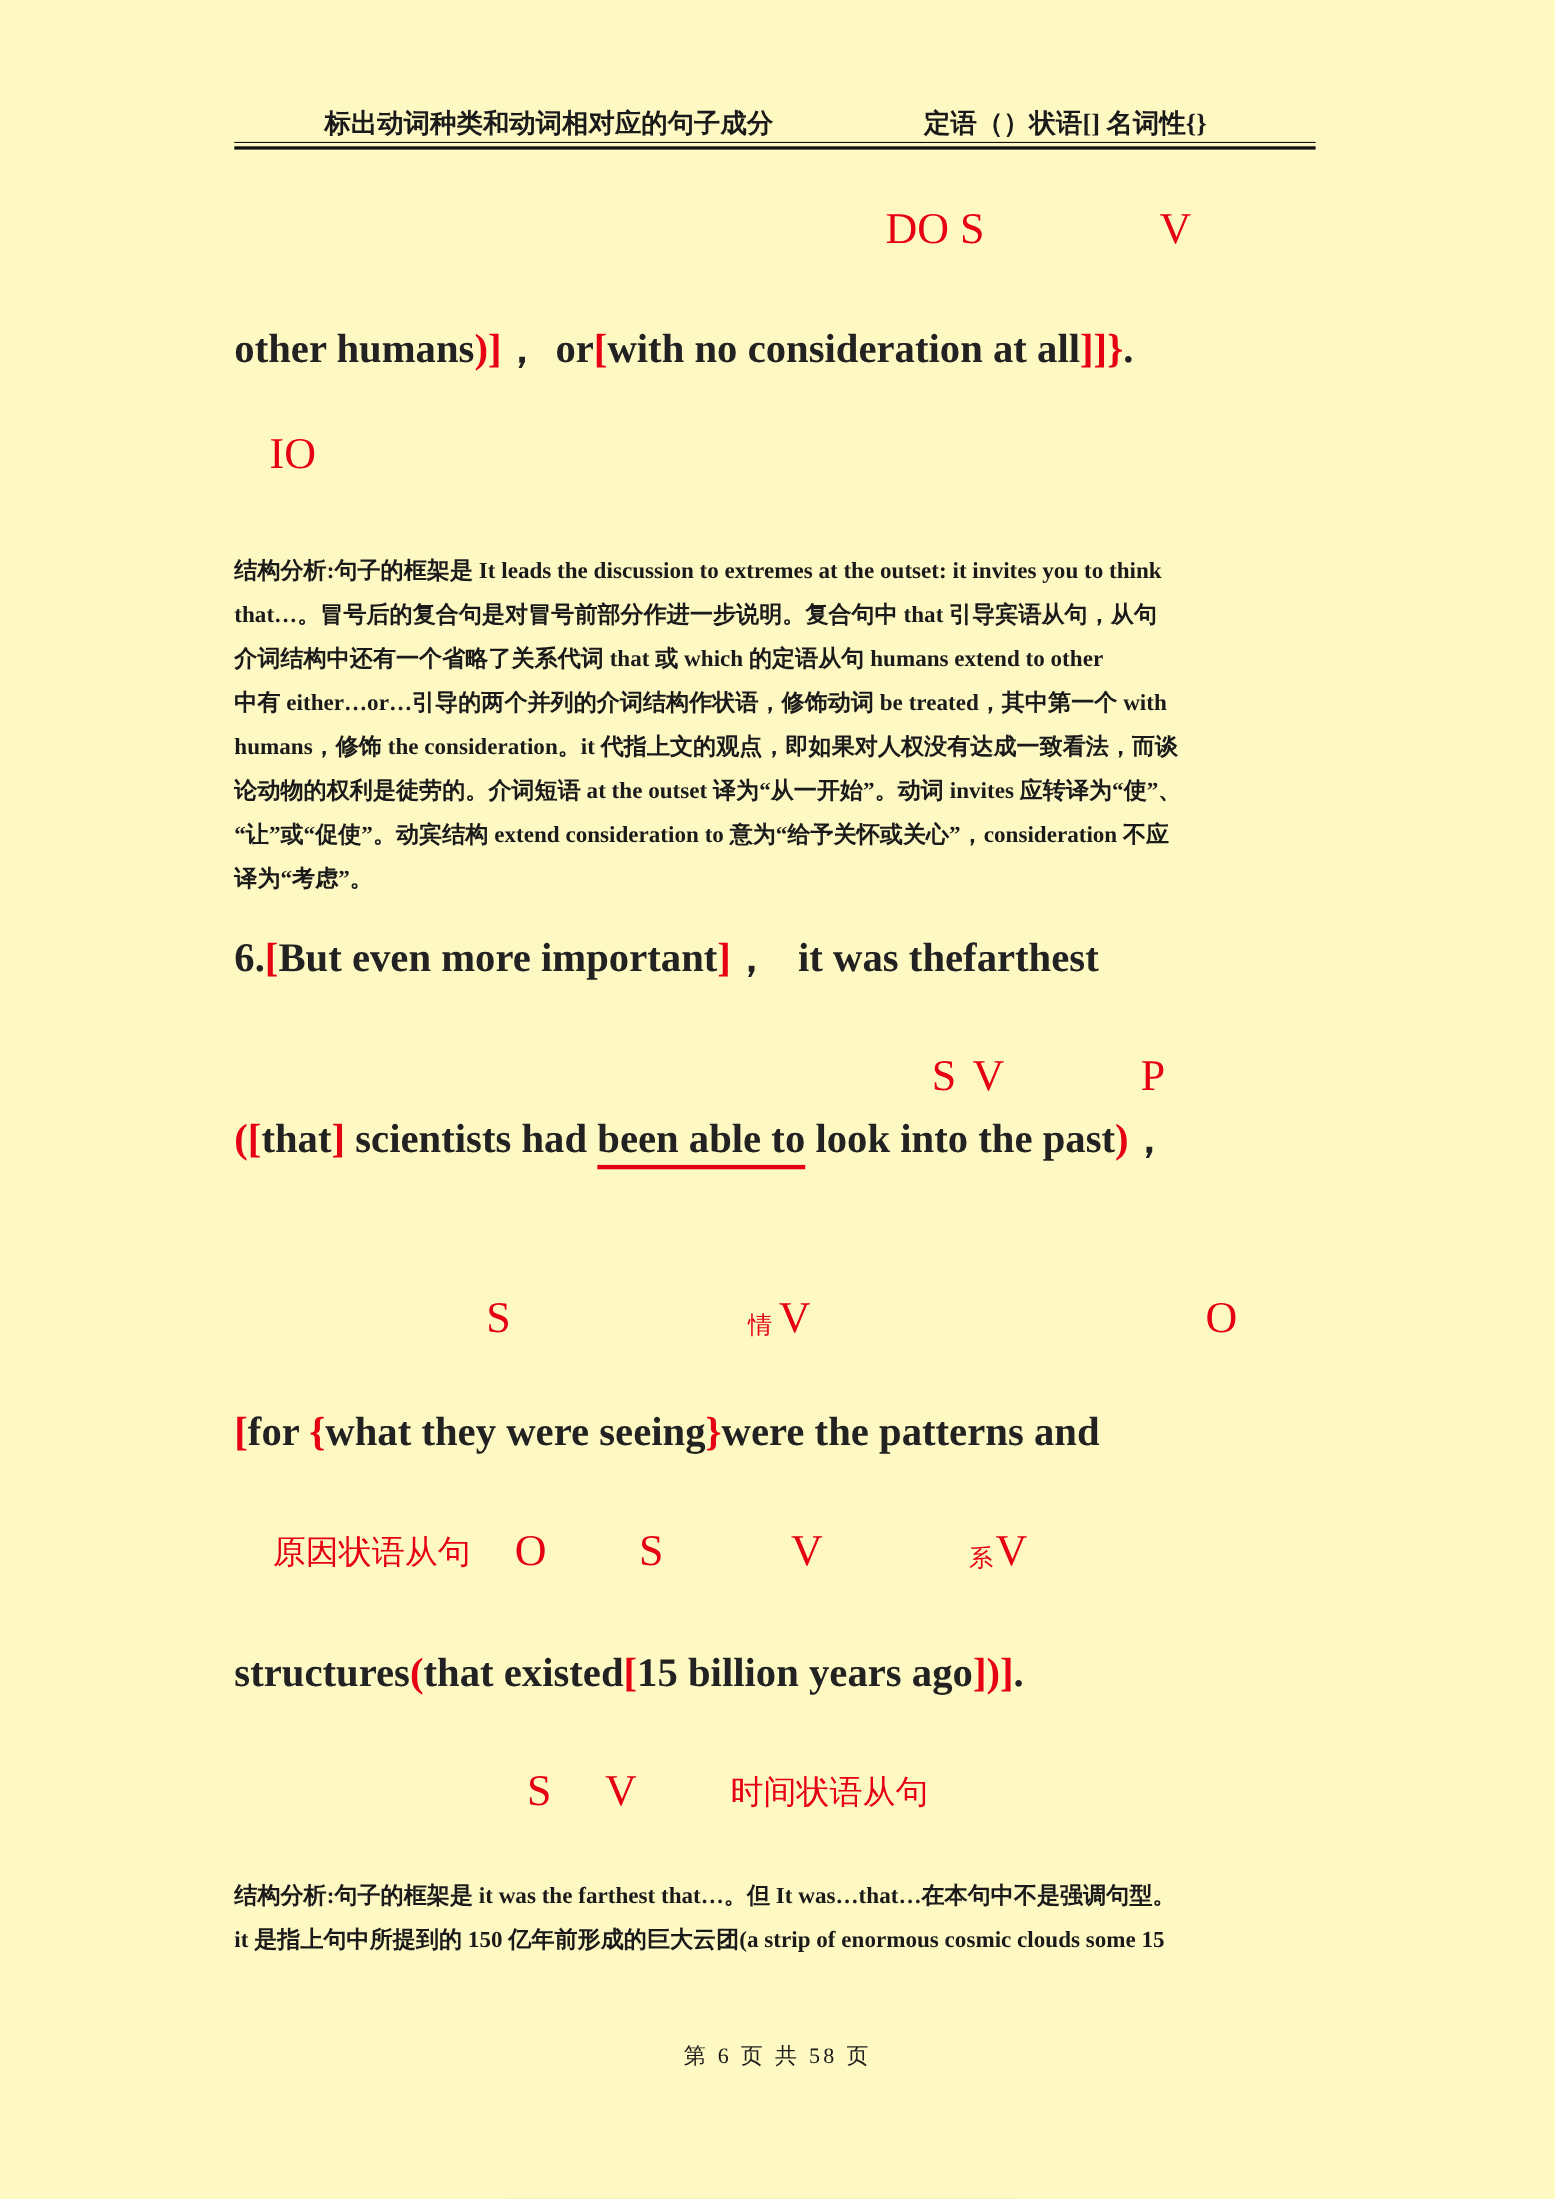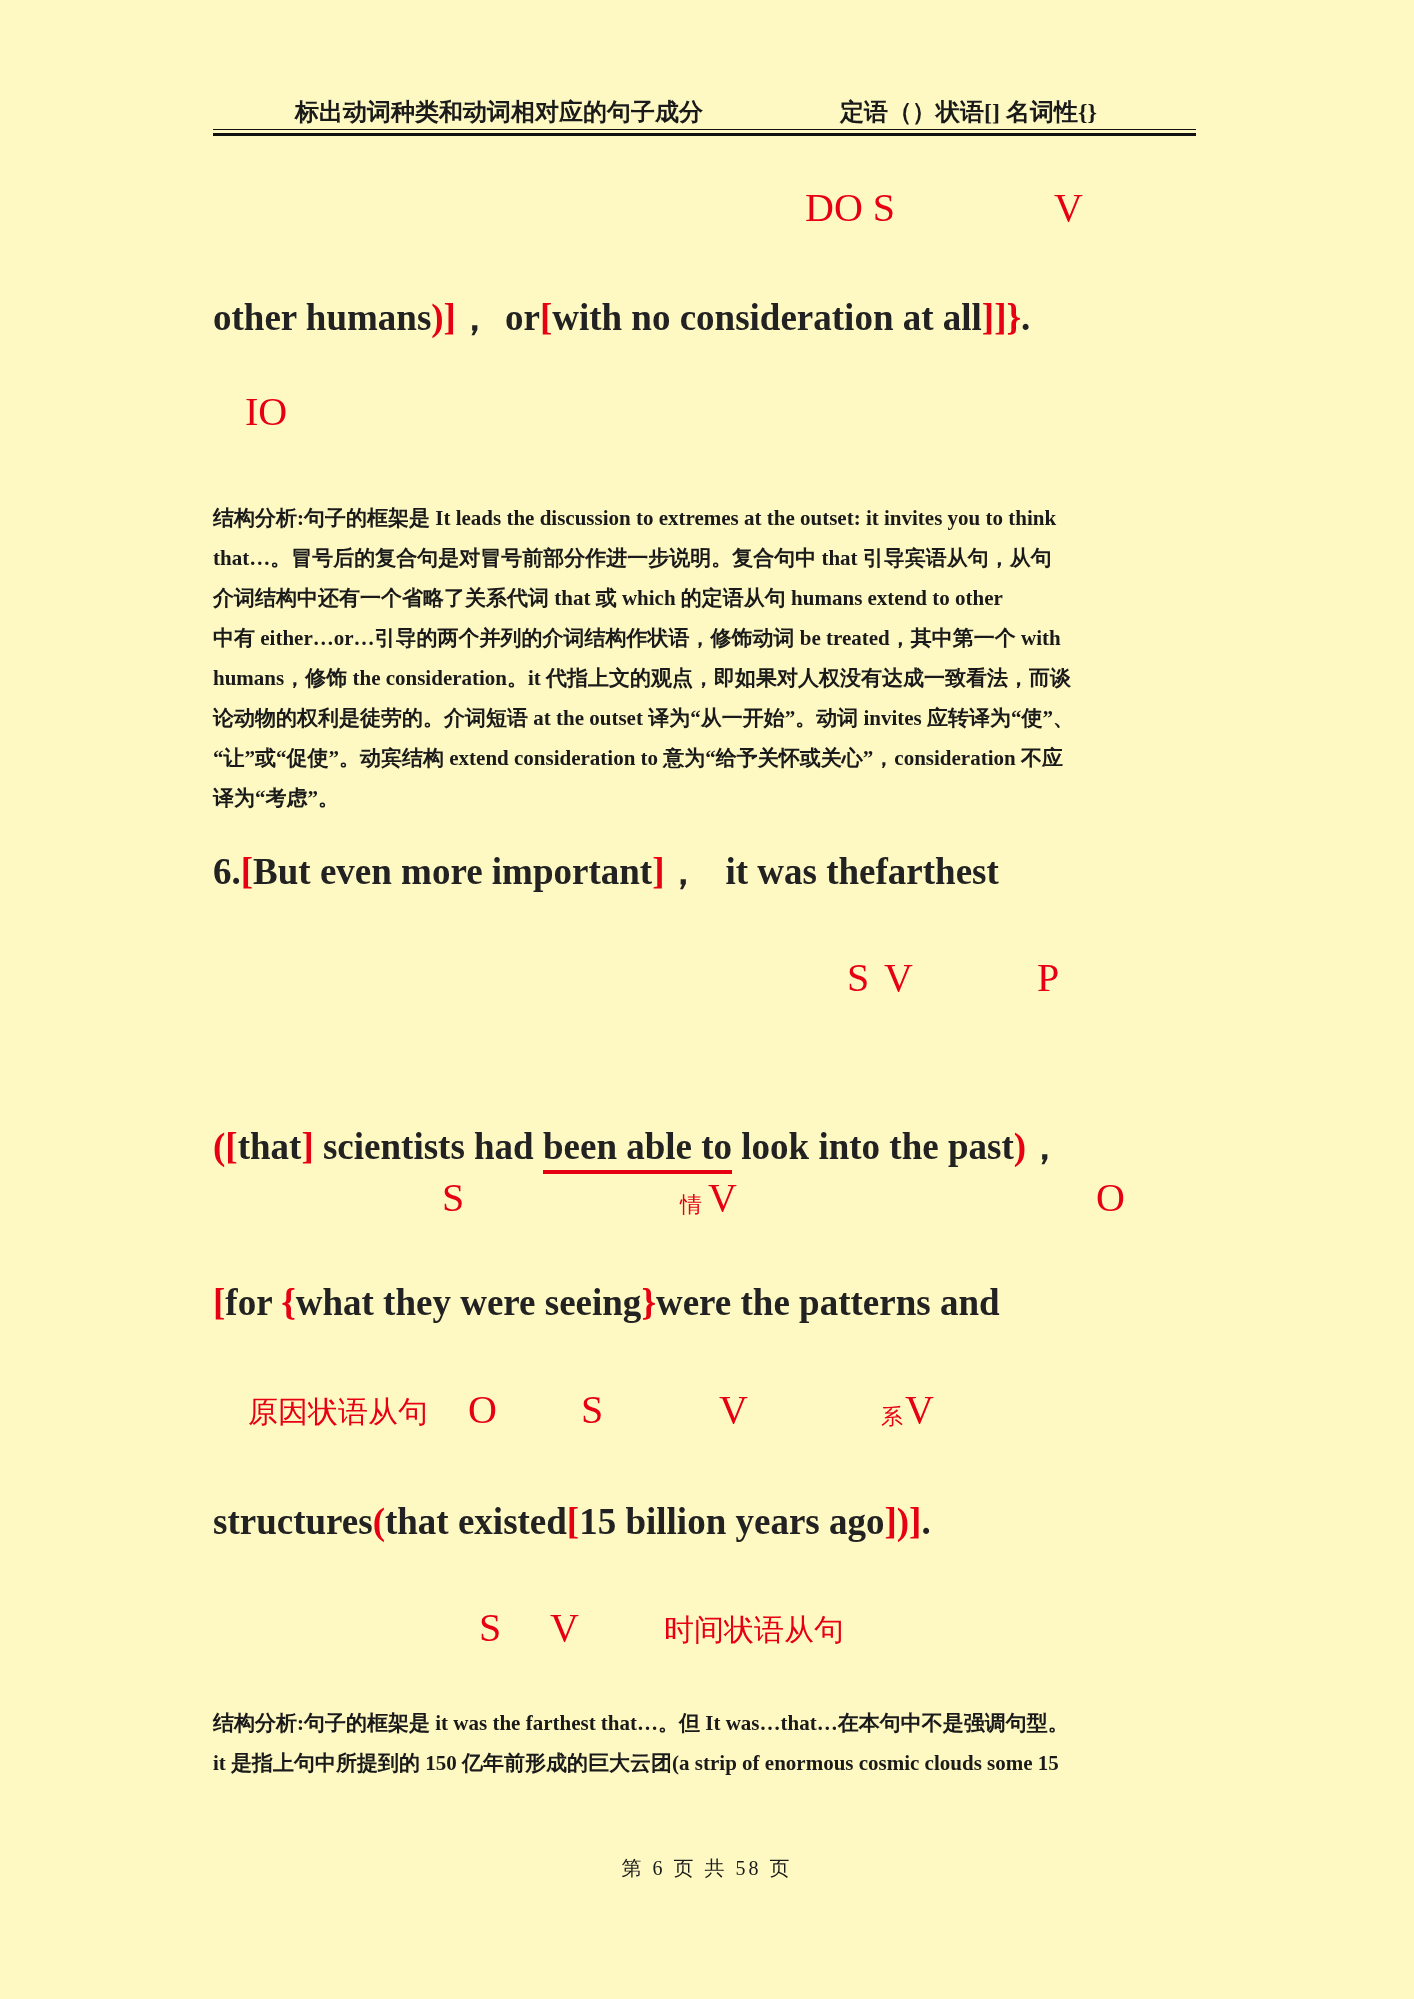--- a/index.html
+++ b/index.html
@@ -137,21 +137,21 @@
   <div class="sent" style="top:850px;">
     <span class="blk">6.</span><span class="red">[</span><span class="blk">But even more important</span><span class="red">]</span><span class="blk gap-m">，</span><span class="blk">it was thefarthest</span>
   </div>
 
   <div class="anno-row" style="top:958px;">
     <span class="anno" style="left:815px;">S</span>
     <span class="anno" style="left:852px;">V</span>
     <span class="anno" style="left:1005px;">P</span>
   </div>
 
-  <div class="sent" style="top:1125px;">
+  <div class="sent" style="top:1014px;">
     <span class="red">(</span><span class="red">[</span><span class="blk">that</span><span class="red">]</span><span class="blk"> scientists had </span><span class="blk u-red">been able to</span><span class="blk"> look into the past</span><span class="red">)</span><span class="blk">，</span>
   </div>
 
   <div class="anno-row" style="top:1178px;">
     <span class="anno" style="left:410px;">S</span>
     <span class="anno-small" style="left:648px; top:16px;">情</span>
     <span class="anno" style="left:676px;">V</span>
     <span class="anno" style="left:1064px;">O</span>
   </div>
 

